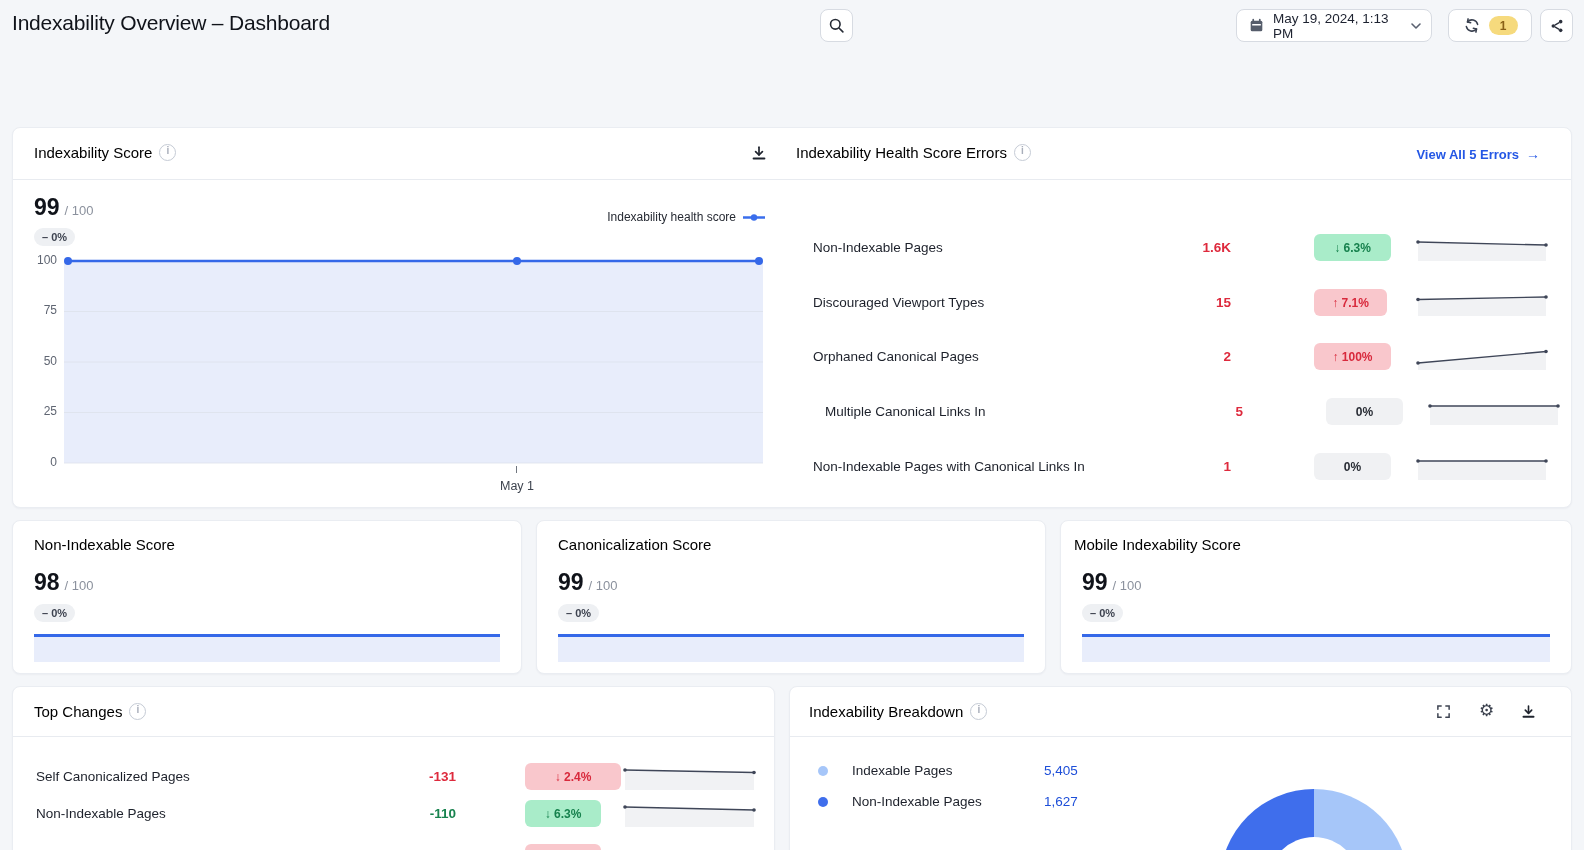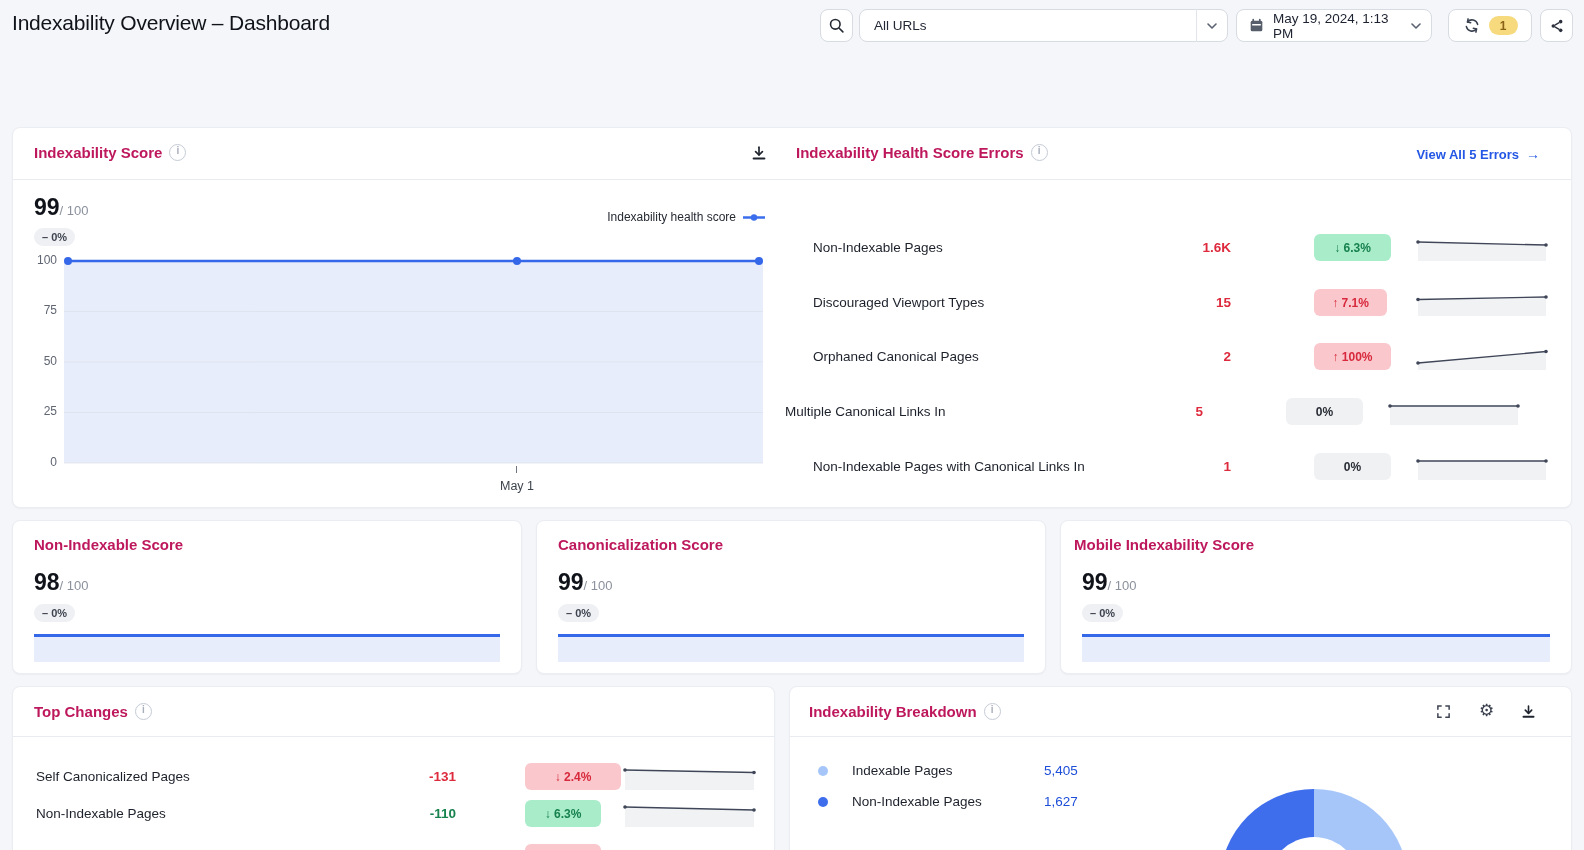--- a/index.html
+++ b/index.html
@@ -20,30 +20,30 @@
 
   
   .tabs{left:0;top:75px;width:1584px;height:36px;border-bottom:1px solid #e4e8ee;}
   .tab{position:absolute;top:7px;font-size:13.5px;color:#6d7380;cursor:pointer;}
   .tab.active{color:#2e62e6;font-weight:700;}
   .tab-underline{position:absolute;left:13px;top:34px;width:93px;height:3px;background:#2e62e6;border-radius:2px;}
 
   
   .card{background:#fff;border:1px solid #eaedf2;border-radius:8px;box-shadow:0 1px 2px rgba(20,30,60,.04);overflow:hidden;}
   .card-hd{position:absolute;display:flex;align-items:center;gap:7px;}
-  .card-title{font-size:15px;font-weight:700;color:#be185d;}
+  .card-title{font-size:15px;font-weight:400;color:#000000;}
   .card-div{position:absolute;left:0;right:0;height:1px;background:#e8ebf0;}
   .info{width:15px;height:15px;border:1.4px solid #c5cbd5;border-radius:50%;color:#a8aeba;
         font-size:10px;font-weight:700;line-height:12px;text-align:center;cursor:pointer;}
   .info::before{content:"i";}
   .icon-btn{display:flex;align-items:center;justify-content:center;cursor:pointer;}
   .gear::before{content:"⚙";font-size:17px;color:#3a404d;line-height:15px;}
 
   
-  .score-line{display:flex;align-items:baseline;}
+  .score-line{display:flex;align-items:baseline;gap:5px;}
   .score-num{font-size:23px;font-weight:700;color:#10131a;}
   .score-suffix{font-size:13px;color:#8b919d;}
   .delta-pill{display:inline-flex;align-items:center;height:18px;padding:0 8px;border-radius:9px;
         background:#eef0f3;color:#3e4350;font-size:11px;font-weight:700;}
   .legend{display:flex;align-items:center;gap:7px;font-size:12px;color:#262a33;}
   .ylabel{width:44px;text-align:right;font-size:12px;color:#5f6572;}
   .xtick-line{width:1px;height:7px;background:#70767f;}
   .xtick-label{width:60px;text-align:center;font-size:12.5px;color:#3d434e;}
 
   
@@ -83,29 +83,20 @@
 
   <div class="abs ctl center" style="left:820px;top:9px;width:33px;height:33px">
     <span class="icon-btn">
       <svg width="17" height="17" viewBox="0 0 20 20" fill="none" stroke="#262b35" stroke-width="1.9" stroke-linecap="round">
           <circle cx="8.6" cy="8.6" r="5.6"></circle>
           <line x1="13.2" y1="13.2" x2="17.5" y2="17.5"></line>
         </svg>
     </span>
   </div>
 
-  <div class="abs ctl" style="left:859px;top:9px;width:369px;height:33px">
-    <span class="sel-text">All URLs</span>
-    <span class="sel-div"></span>
-    <span class="chev">
-      <svg width="12" height="12" viewBox="0 0 12 12">
-          <path d="M2 4l4 4 4-4" fill="none" stroke="#5a6170" stroke-width="1.6" stroke-linecap="round" stroke-linejoin="round"></path>
-        </svg>
-    </span>
-  </div>
 
   <div class="abs ctl" style="left:1236px;top:9px;width:196px;height:33px;padding-left:12px">
     <span class="icon-btn">
       <svg width="15" height="15" viewBox="0 0 16 16">
           <rect x="1.8" y="2.8" width="12.4" height="11.4" rx="1.6" fill="#565d6b"></rect>
           <rect x="3.6" y="0.9" width="1.8" height="3.2" rx="0.9" fill="#565d6b"></rect>
           <rect x="10.6" y="0.9" width="1.8" height="3.2" rx="0.9" fill="#565d6b"></rect>
           <rect x="3.4" y="6.4" width="9.2" height="1.6" fill="#fff"></rect>
         </svg>
     </span>
@@ -231,21 +222,21 @@
       <span class="row-label">Orphaned Canonical Pages</span>
       <span class="row-value val-red" style="left:340px;width:78px">2</span>
       <span class="badge red" style="left:501px;width:77px">↑ 100%</span>
       <svg class="spark" style="left:603px" width="132" height="27" viewBox="0 0 132 27">
           <polygon points="2,20 130,8.5 130,27 2,27" fill="#F1F2F4"></polygon>
           <polyline points="2,20 130,8.5" fill="none" stroke="#3F4658" stroke-width="1.3"></polyline>
           <circle cx="2" cy="20" r="1.8" fill="#3F4658"></circle>
           <circle cx="130" cy="8.5" r="1.8" fill="#3F4658"></circle>
         </svg>
     </div>
-    <div class="row" style="left:772px;top:270px;width:748px">
+    <div class="row" style="left:812px;top:270px;width:748px">
       <span class="row-label">Multiple Canonical Links In</span>
       <span class="row-value val-red" style="left:340px;width:78px">5</span>
       <span class="badge neutral" style="left:501px;width:77px">0%</span>
       <svg class="spark" style="left:603px" width="132" height="27" viewBox="0 0 132 27">
           <polygon points="2,8 130,8 130,27 2,27" fill="#F1F2F4"></polygon>
           <polyline points="2,8 130,8" fill="none" stroke="#3F4658" stroke-width="1.3"></polyline>
           <circle cx="2" cy="8" r="1.8" fill="#3F4658"></circle>
           <circle cx="130" cy="8" r="1.8" fill="#3F4658"></circle>
         </svg>
     </div>

